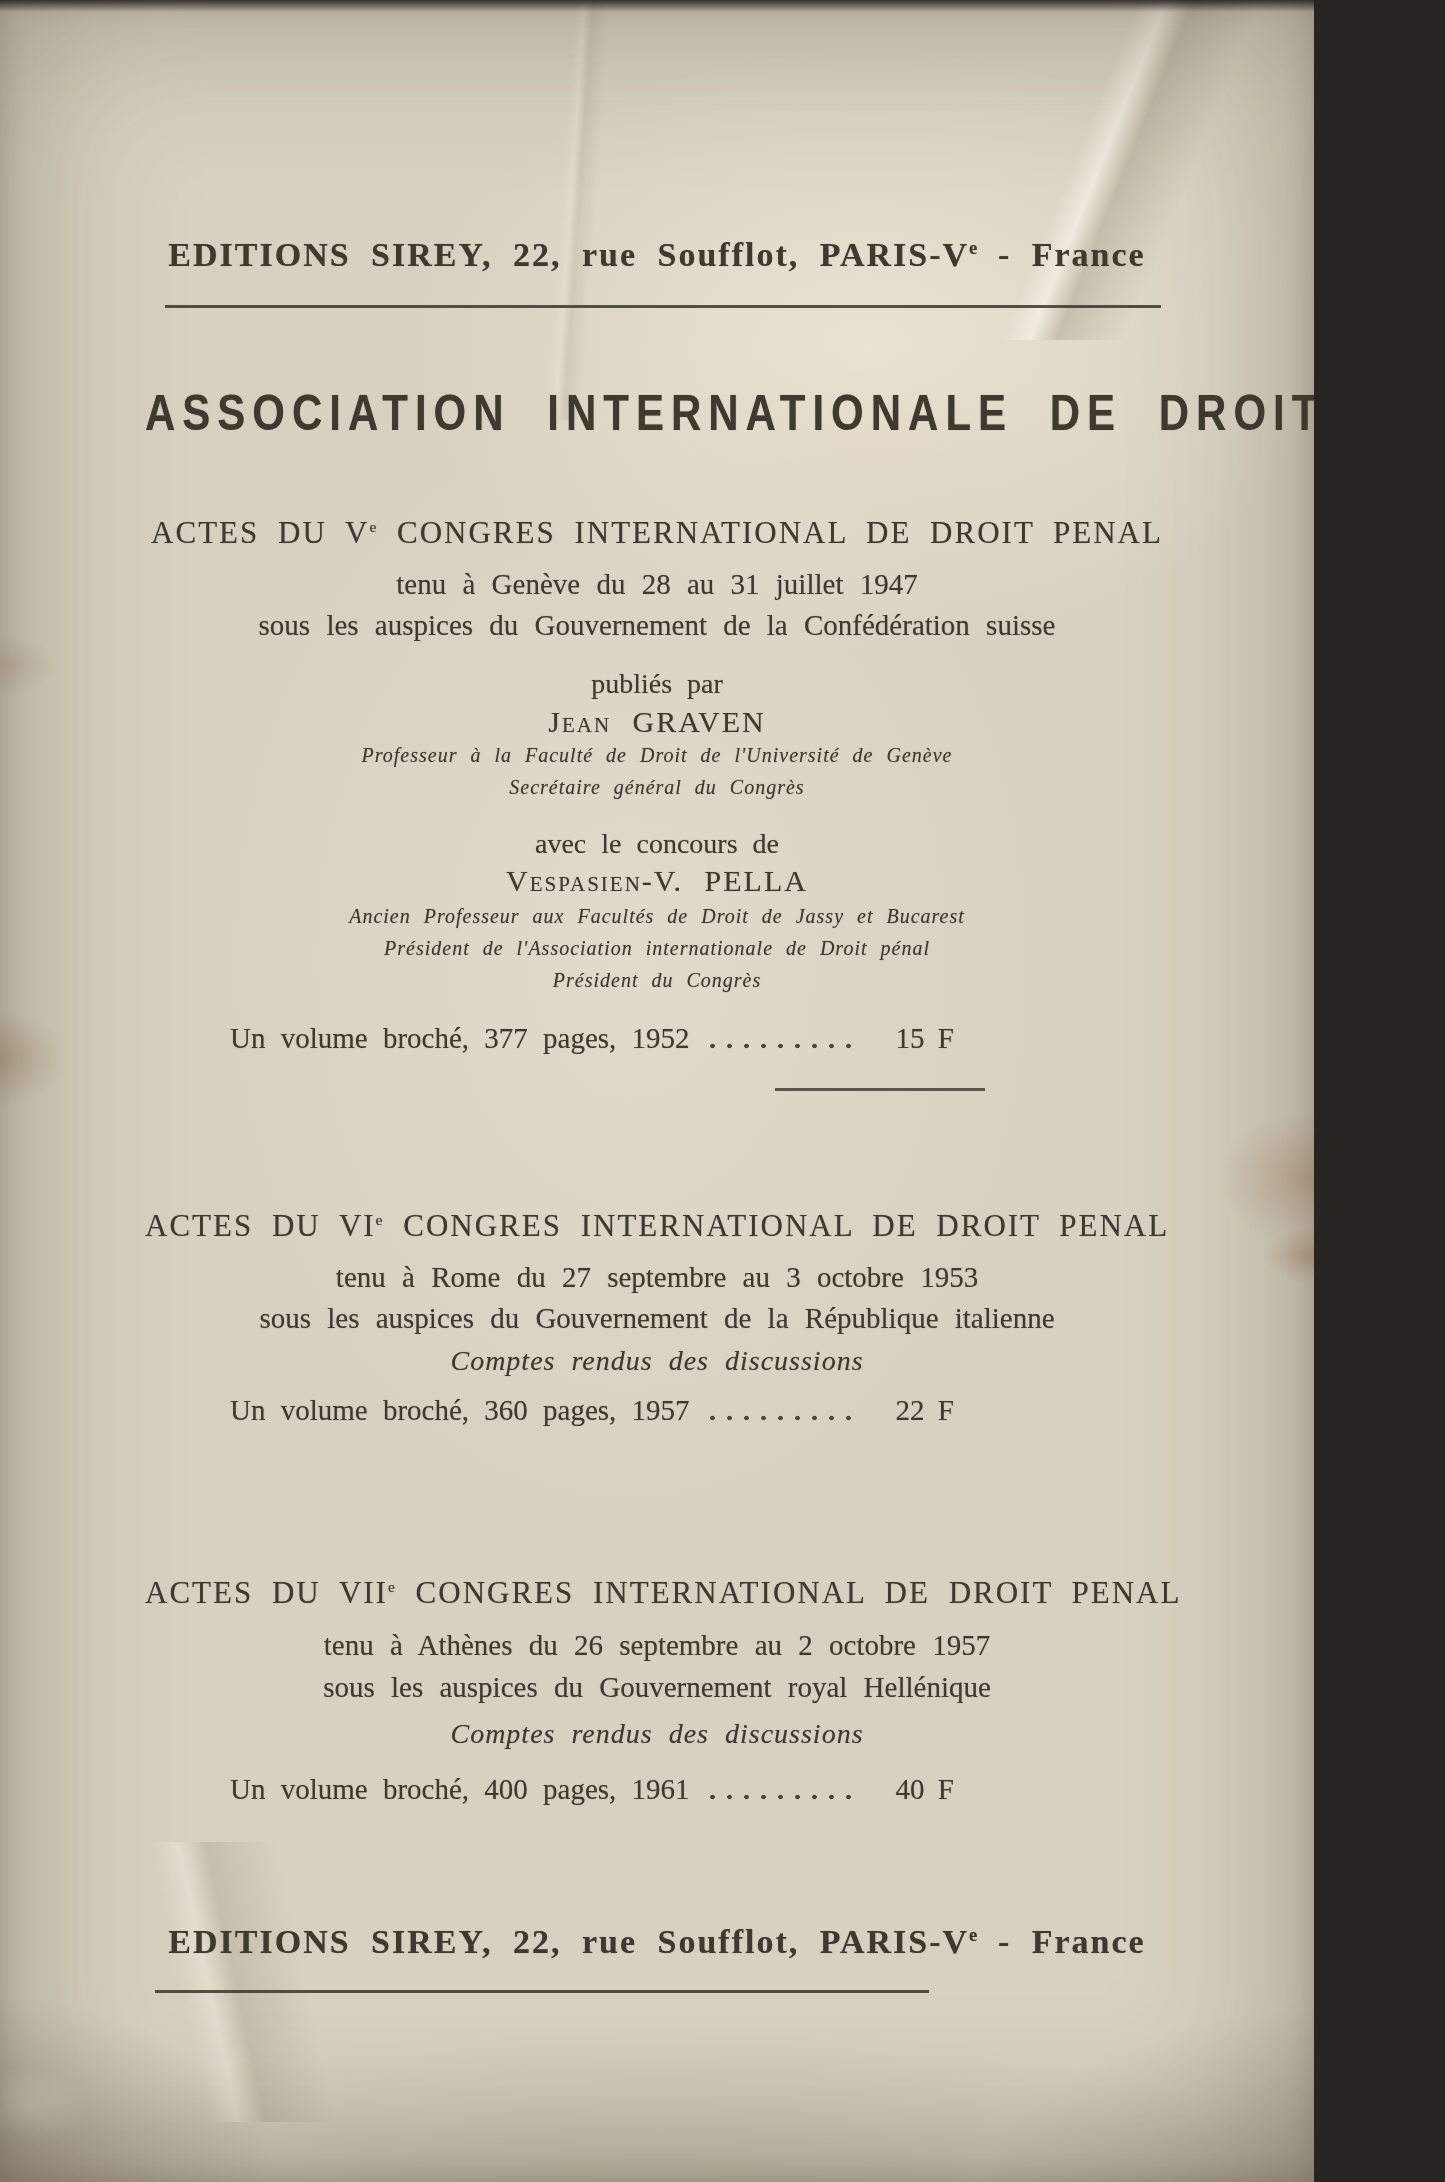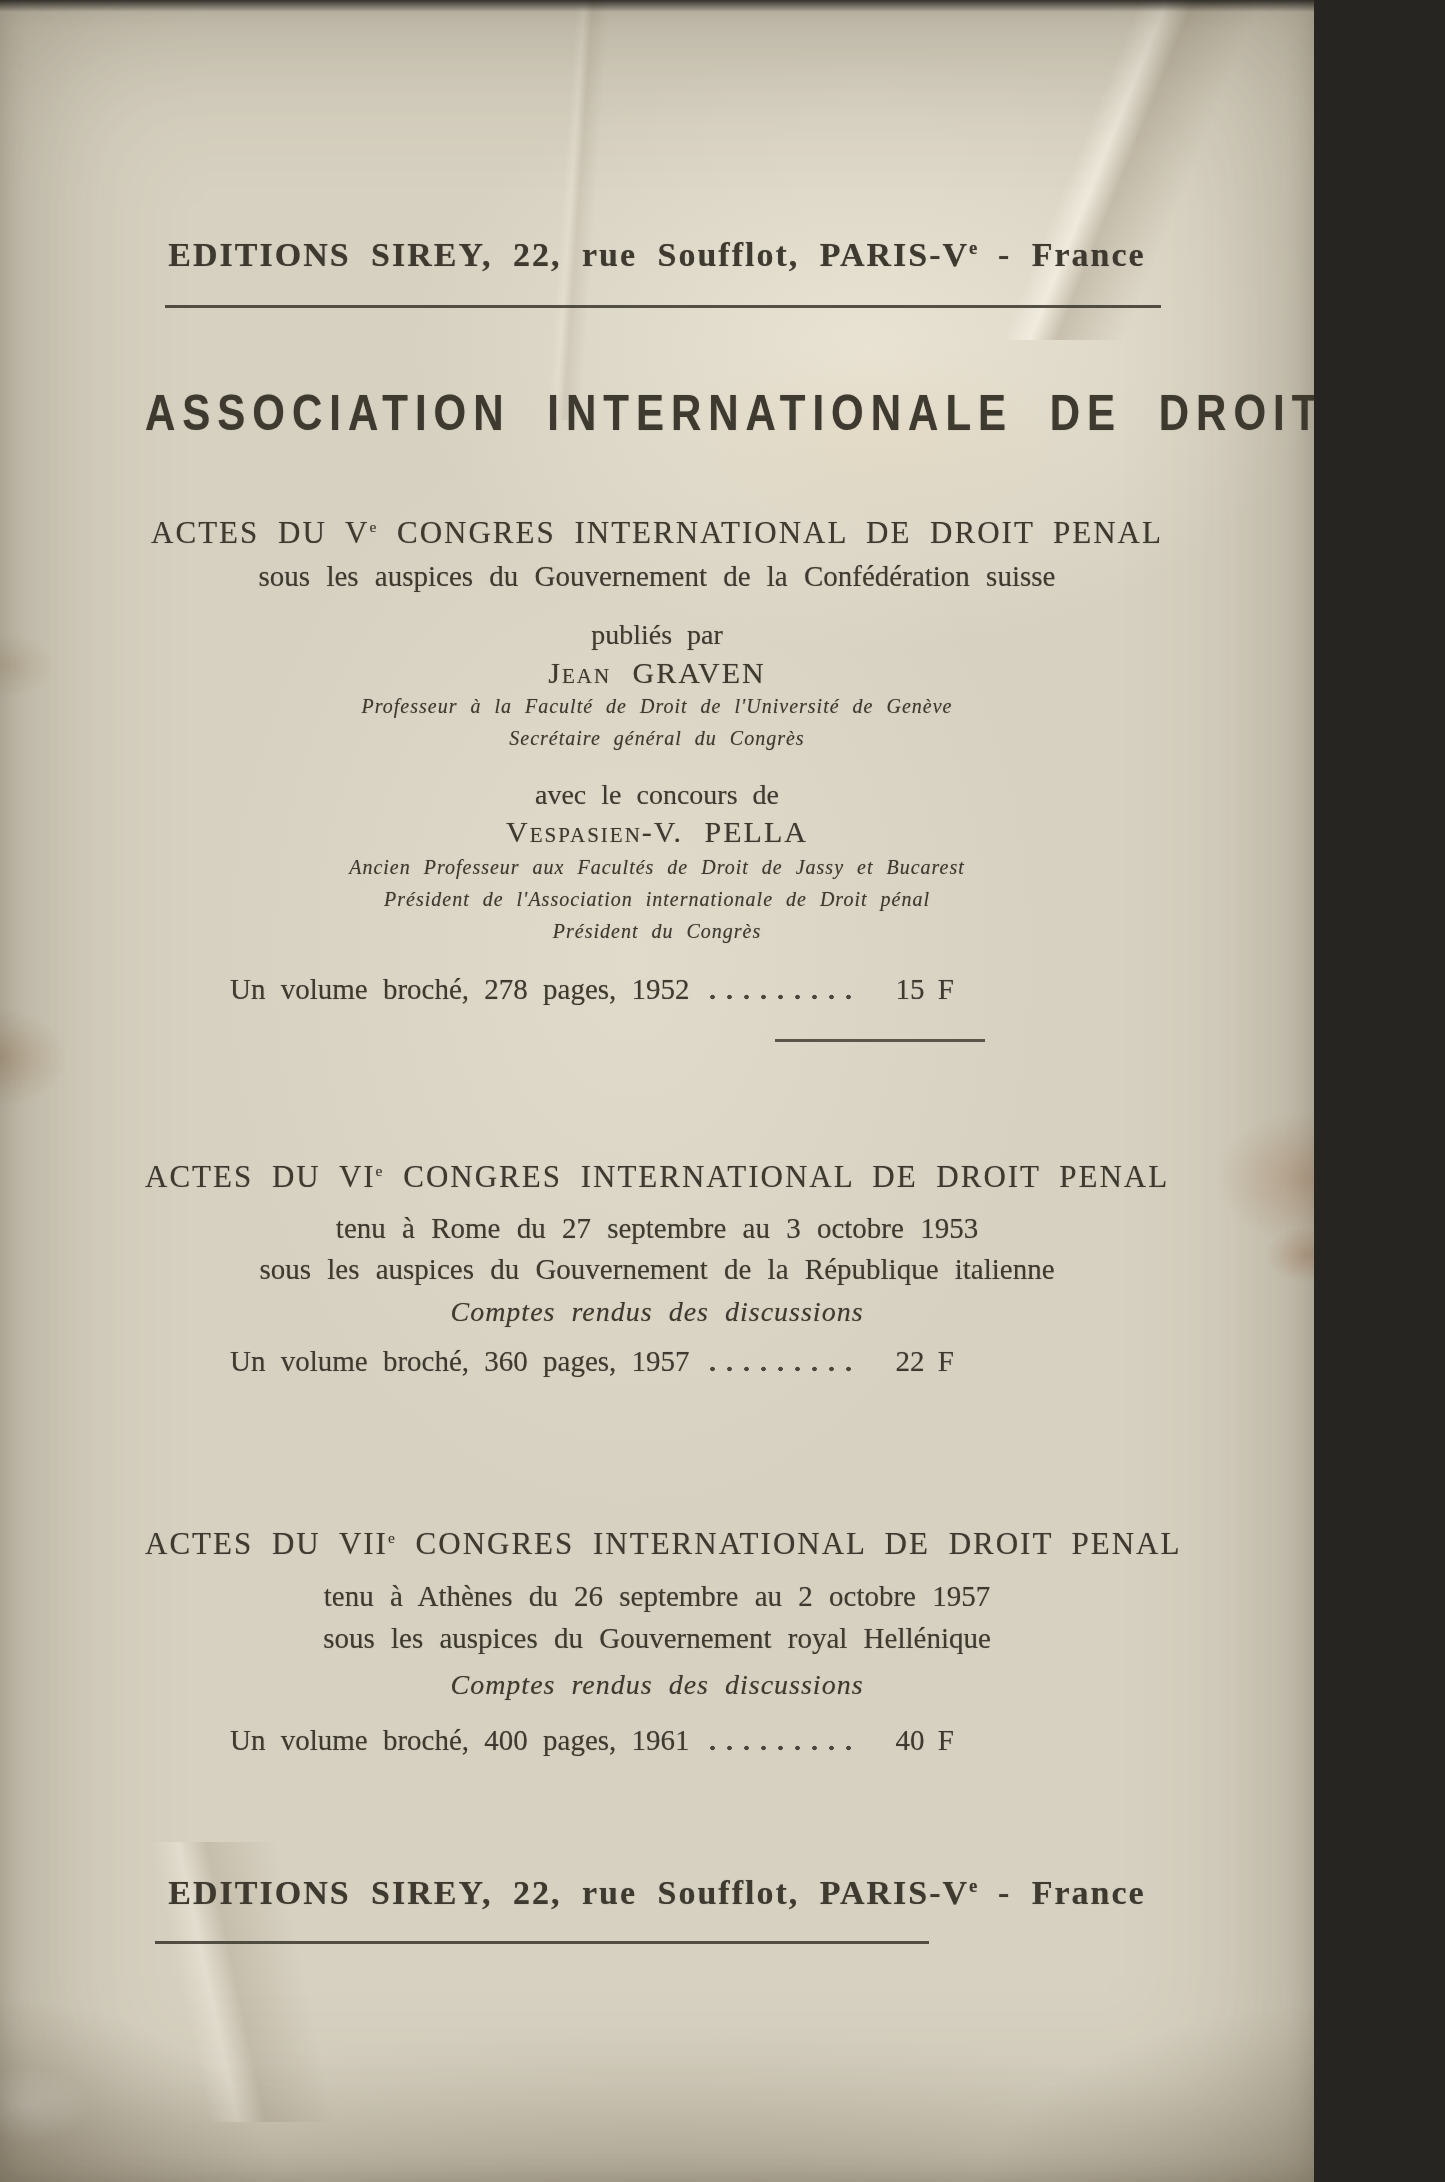--- a/index.html
+++ b/index.html
@@ -157,32 +157,33 @@
       <span>EDITIONS SIREY, 22, rue Soufflot, PARIS-V</span><sup>e</sup><span> - France</span>
     </div>
     <hr class="rule rule-top">
 
     <h1 class="main-title">ASSOCIATION INTERNATIONALE DE DROIT PÉNAL</h1>
 
     <section>
       <h2 class="acts-heading">
         <span>ACTES DU V</span><sup>e</sup><span> CONGRES INTERNATIONAL DE DROIT PENAL</span>
       </h2>
+      <p class="detail">tenu à Genève du 28 au 31 juillet 1947</p>
       <p class="detail mt-ausp">sous les auspices du Gouvernement de la Confédération suisse</p>
       <p class="intro">publiés par</p>
       <p class="name">Jean GRAVEN</p>
       <p class="role">Professeur à la Faculté de Droit de l'Université de Genève</p>
       <p class="role">Secrétaire général du Congrès</p>
       <p class="intro mt-avec">avec le concours de</p>
       <p class="name mt-name2">Vespasien-V. PELLA</p>
       <p class="role mt-role-first">Ancien Professeur aux Facultés de Droit de Jassy et Bucarest</p>
       <p class="role">Président de l'Association internationale de Droit pénal</p>
       <p class="role">Président du Congrès</p>
       <div class="price-row">
-        <span class="price-label">Un volume broché, 278 pages, 1952</span>
+        <span class="price-label">Un volume broché, 377 pages, 1952</span>
         <span class="leader"></span>
         <span class="price">15 F</span>
       </div>
     </section>
 
     <hr class="divider">
 
     <section>
       <h2 class="acts-heading mt-s2">
         <span>ACTES DU VI</span><sup>e</sup><span> CONGRES INTERNATIONAL DE DROIT PENAL</span>

